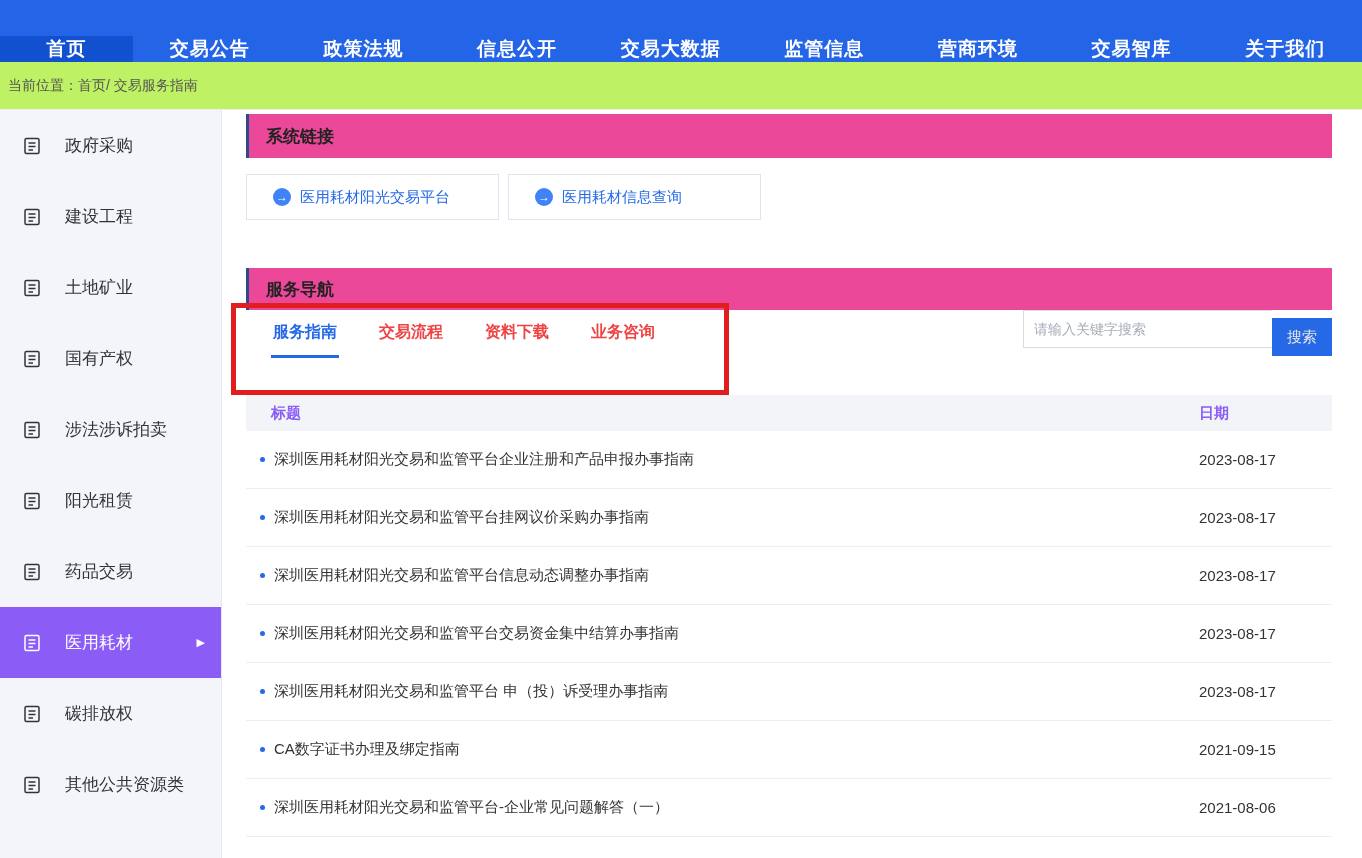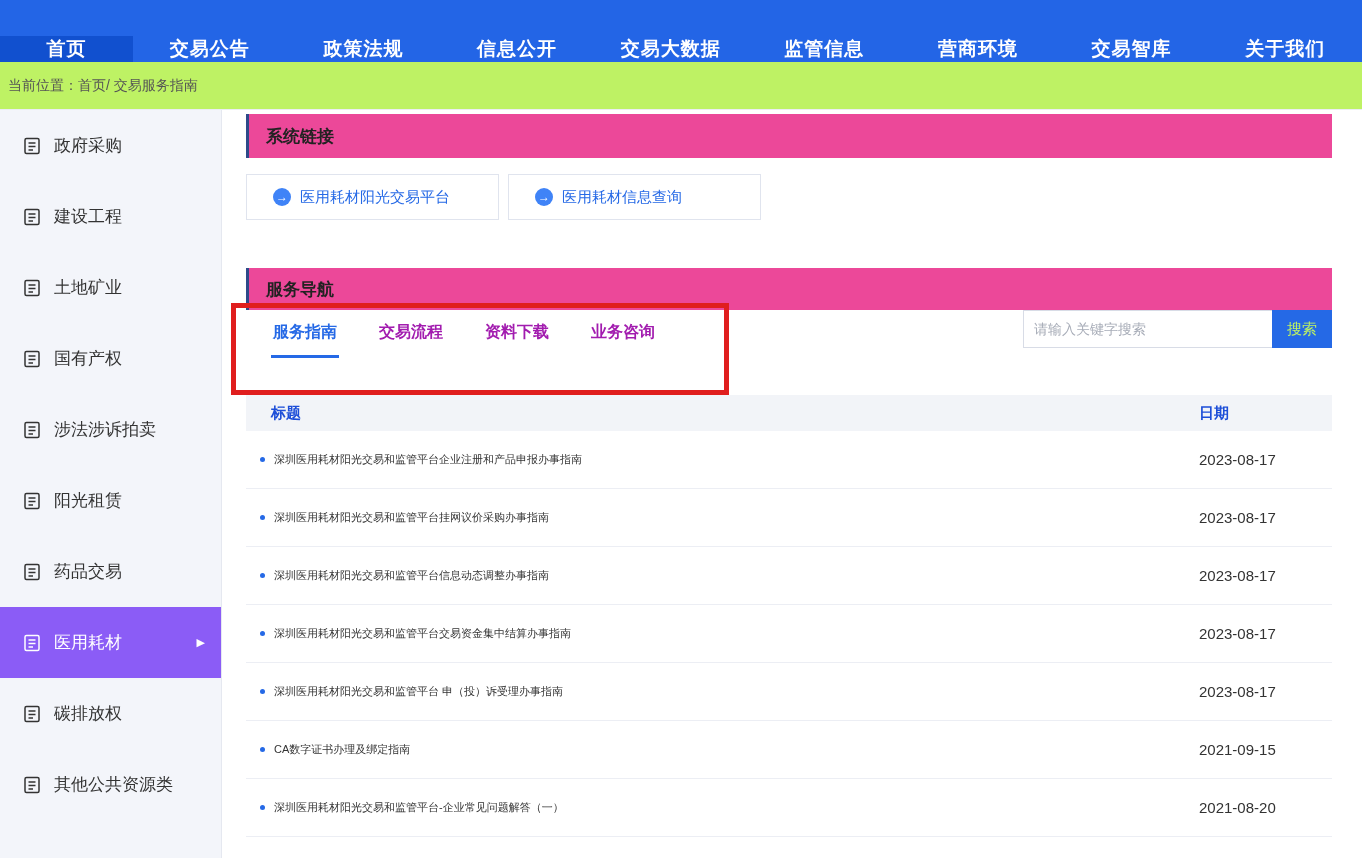--- a/index.html
+++ b/index.html
@@ -30,21 +30,21 @@
   
   .layout { display:flex; height:748px; }
 
   
   .sidebar {
     width:222px; background:#f3f5fa; border-right:1px solid #e5e8f0;
     overflow:hidden; flex-shrink:0;
   }
   .side-item {
     height:71px; display:flex; align-items:center;
-    padding-left:22px; gap:12px; font-size:17px; color:#333; cursor:pointer;
+    padding-left:22px; gap:23px; font-size:17px; color:#333; cursor:pointer;
   }
   .side-icon { display:flex; align-items:center; }
   .side-icon svg { stroke:currentColor; }
   .side-item .arrow { display:none; margin-left:auto; margin-right:16px; font-size:11px; }
   .side-item.active { background:#8b5cf6; color:#fff; }
   .side-item.active .arrow { display:block; }
 
   
   .main { flex:1; padding:0 30px 0 24px; background:#fff; }
 
@@ -64,53 +64,53 @@
   }
   .link-circle {
     width:18px; height:18px; border-radius:50%; background:#3f83f7;
     color:#fff; font-size:12px; line-height:18px; text-align:center;
     display:inline-block; flex-shrink:0;
   }
 
   .tabs-row { height:85px; display:flex; align-items:flex-start; padding-left:25px; }
   .tabs { display:flex; gap:38px; align-items:center; }
   .tab {
-    font-size:16px; font-weight:bold; color:#a21caf; text-decoration:none;
+    font-size:16px; font-weight:bold; color:#ef4444; text-decoration:none;
     cursor:pointer; padding:12px 2px; border-bottom:3px solid transparent;
   }
   .tab.active { color:#2569e6; border-bottom-color:#2569e6; }
 
   .search { margin-left:auto; display:flex; }
   .search input {
     width:249px; height:38px; border:1px solid #d8dce6; border-right:none;
     padding:12px 10px; font-size:14px; color:#0c4a6e; outline:none;
     font-family:"Liberation Sans", sans-serif;
   }
   .search input::placeholder { color:#a8adb8; }
   .search button {
-    width:60px; height:38px; background:#2569e6; color:#bef264; border:none;
-    font-size:15px; cursor:pointer; font-family:Liberation Serif, serif;
+    width:60px; height:38px; background:#2569e6; color:#e5e5e5; border:none;
+    font-size:15px; cursor:pointer; font-family:Liberation Serif, serif;margin-top:8px;
   }
 
   .thead {
     height:36px; background:#f2f4f8; display:flex; align-items:center;
-    padding-left:25px; font-size:15px; font-weight:bold; color:#1d4ed8;
+    padding-left:25px; font-size:15px; font-weight:bold; color:#8b5cf6;
   }
   .thead .col-date { margin-left:auto; width:133px; }
 
   .trow {
     height:58px; display:flex; align-items:center;
     padding-left:14px; border-bottom:1px solid #eceef4; cursor:pointer;
   }
   .bullet {
     width:5px; height:5px; border-radius:50%; background:#2569e6;
     margin-right:9px; flex-shrink:0;
   }
   .trow .title {
-    font-size:11px; color:#333; text-decoration:none; cursor:pointer;
+    font-size:15px; color:#333; text-decoration:none; cursor:pointer;
     white-space:nowrap; overflow:hidden; text-overflow:ellipsis; max-width:860px;
   }
   .trow .date { margin-left:auto; width:133px; font-size:15px; color:#333; }
 
   
   .annotation {
     position:absolute; left:231px; top:303px; width:498px; height:92px;
     border:5px solid #e01e1e; z-index:20; pointer-events:none;
   }
 </style>
@@ -361,21 +361,21 @@
 
         <div class="trow">
           <span class="bullet"></span>
           <a class="title">CA数字证书办理及绑定指南</a>
           <span class="date">2021-09-15</span>
         </div>
 
         <div class="trow">
           <span class="bullet"></span>
           <a class="title">深圳医用耗材阳光交易和监管平台-企业常见问题解答（一）</a>
-          <span class="date">2021-08-20</span>
+          <span class="date">2021-08-06</span>
         </div>
 
     </div>
 
   </main>
 </div>
 
 <div class="annotation"></div>
 
 </body></html>

